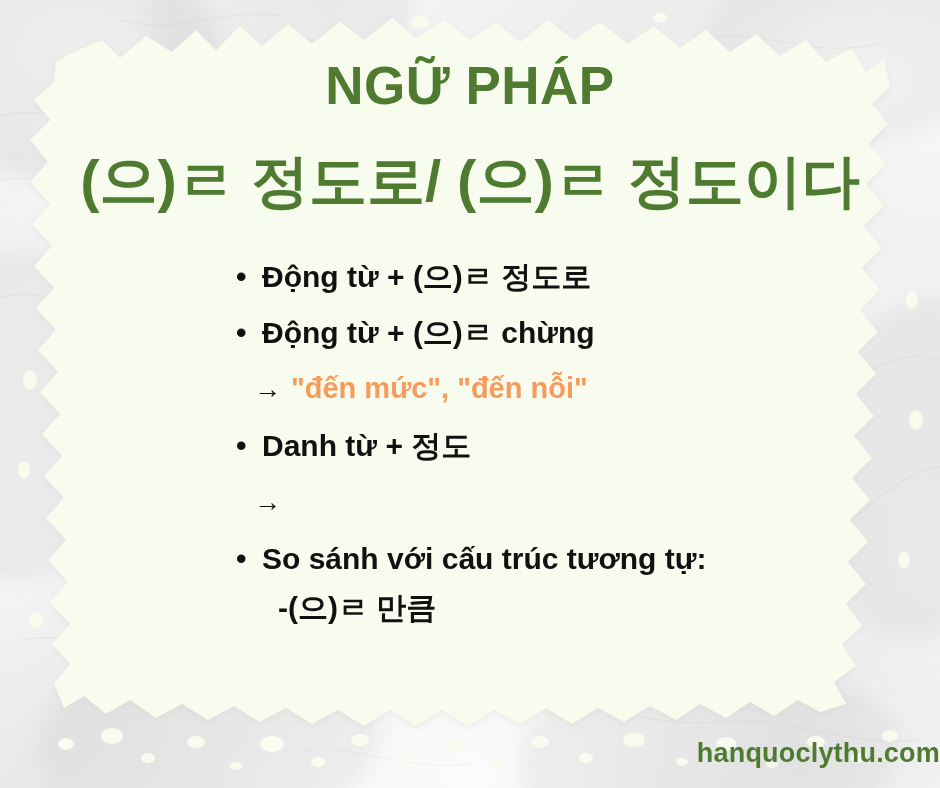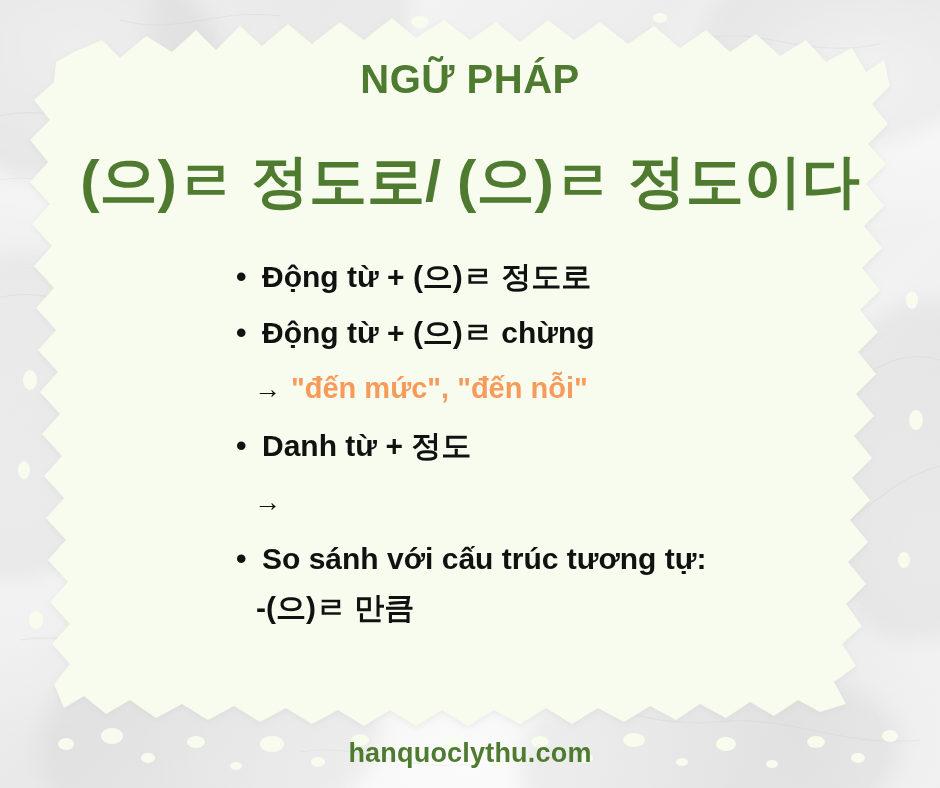--- a/index.html
+++ b/index.html
@@ -63,21 +63,21 @@
     z-index: 5;
   }
 
   .title {
     position: absolute;
     top: 58px;
     left: 0;
     width: 940px;
     text-align: center;
     color: #4e7b2f;
-    font-size: 40px;
+    font-size: 53px;
     font-weight: bold;
     letter-spacing: .5px;
     line-height: 1.05;
     font-family: "Liberation Sans", "DejaVu Sans", sans-serif;
   }
 
   .subtitle {
     position: absolute;
     top: 148px;
     left: 0;
@@ -134,33 +134,33 @@
   .arrow-glyph {
     flex: 0 0 auto;
     color: #111111;
     font-size: 27px;
     margin-right: 10px;
   }
   .orange-a { color: #f79b5b; }
   .orange-b { color: #f4694f; }
 
   .sub-line {
-    margin-left: 20px;
+    margin-left: 42px;
     margin-top: 14px;
     color: #111111;
     font-size: 30px;
     font-weight: bold;
   }
 
   .footer {
     position: absolute;
     top: 738px;
     left: 0;
     width: 940px;
-    text-align: center;
+    text-align: right;
     color: #4e7b2f;
     font-size: 27px;
     font-weight: bold;
     letter-spacing: .2px;
     font-family: "Liberation Sans", "DejaVu Sans", sans-serif;
   }
 </style>
 </head>
 <body>
 

